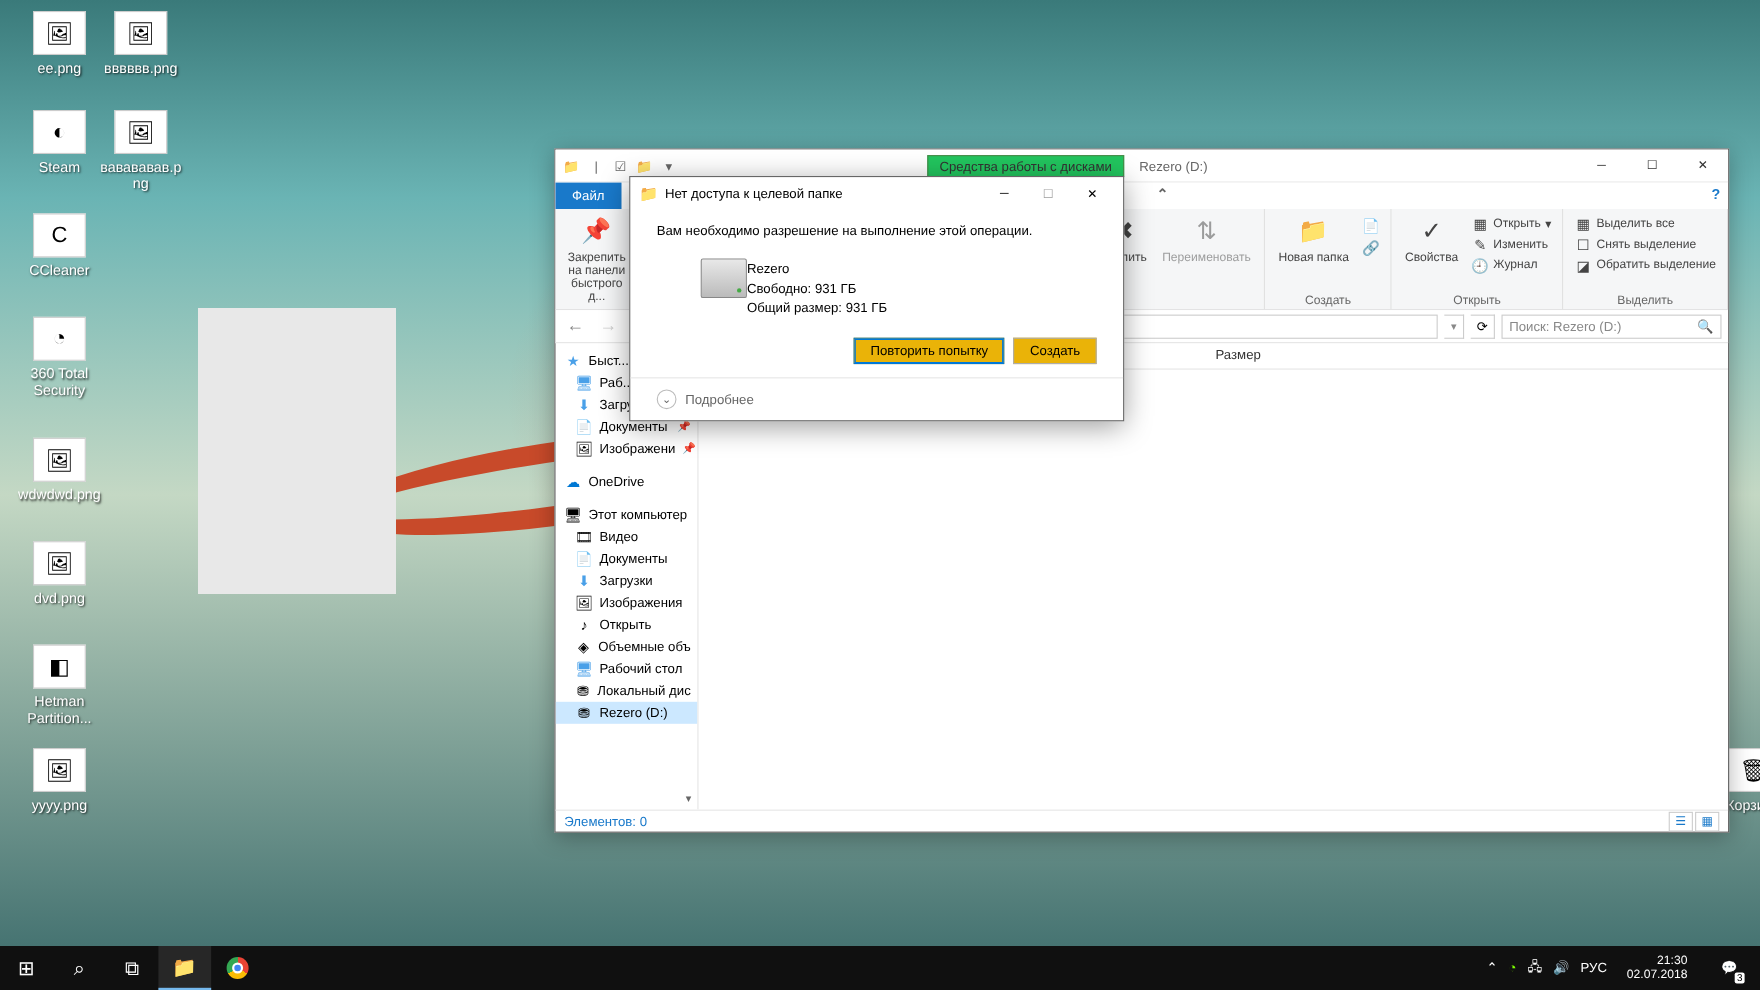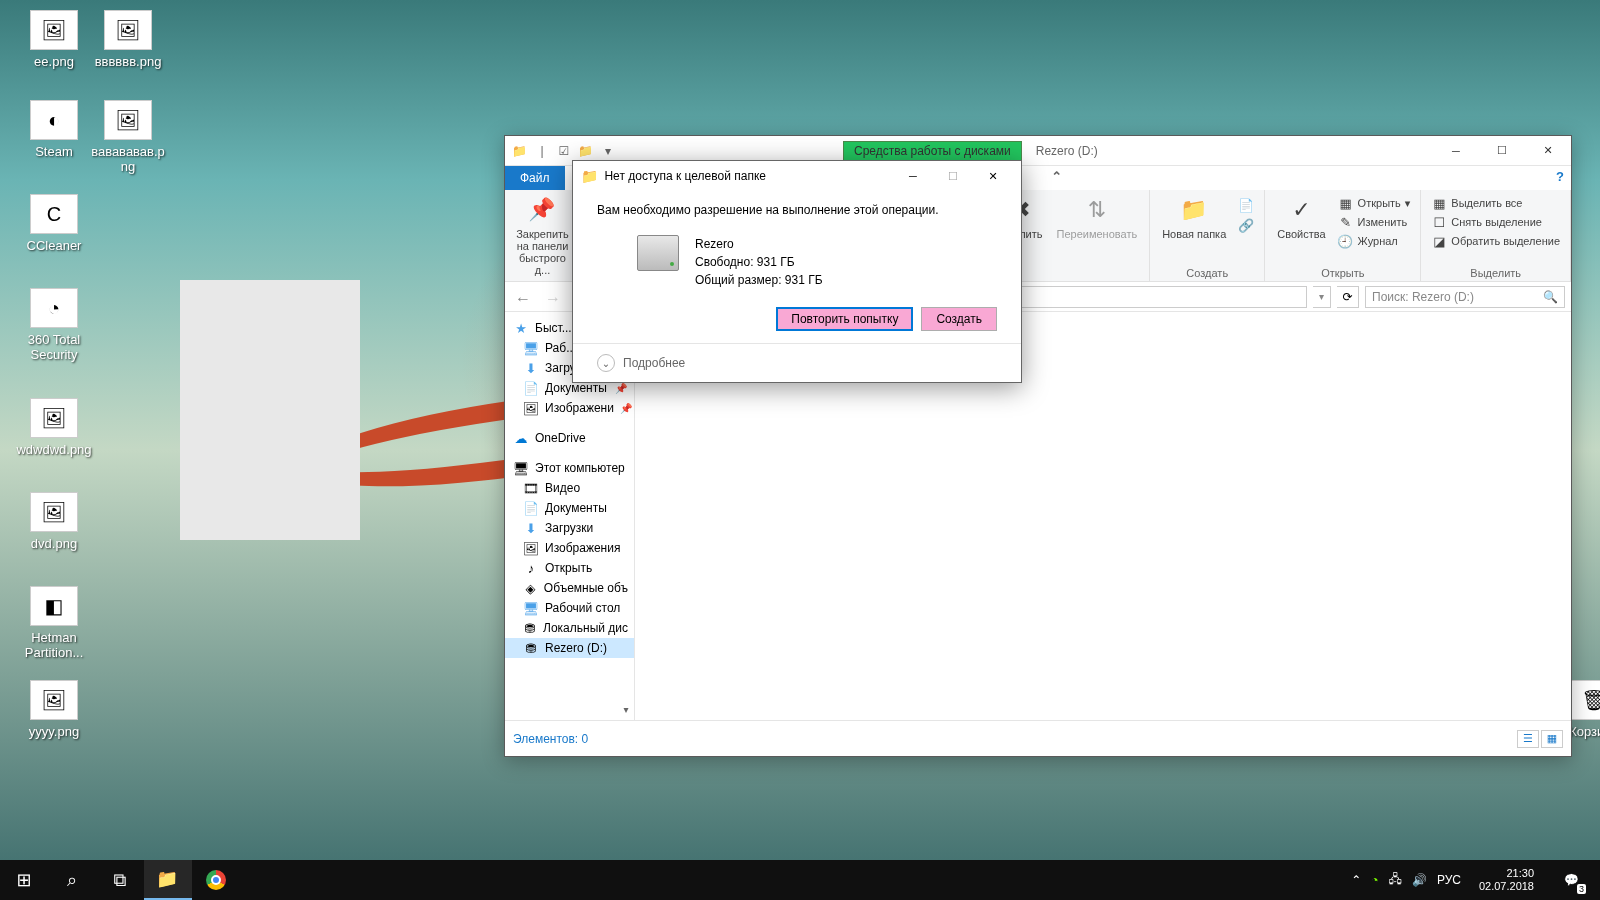--- a/index.html
+++ b/index.html
@@ -41,35 +41,35 @@
 .navpane { width:130px; border-right:1px solid #e5e5e5; padding:6px 0; font-size:12px; overflow:hidden; position:relative; }
 .navitem { display:flex; align-items:center; gap:6px; padding:2px 6px 2px 18px; cursor:pointer; white-space:nowrap; }
 .navitem.selected { background:#cce8ff; }
 .navitem .nic { width:16px; height:16px; display:inline-flex; align-items:center; justify-content:center; font-size:13px; }
 .navitem.top { padding-left:8px; font-weight:normal; }
 .navitem .pin { margin-left:auto; color:#888; font-size:10px; }
 .content { flex:1; display:flex; flex-direction:column; }
 .colheaders { height:24px; border-bottom:1px solid #e5e5e5; display:flex; font-size:12px; color:#333; }
 .colheaders div { padding:3px 10px; border-right:1px solid transparent; cursor:pointer; }
 .emptymsg { padding:14px; font-size:12px; color:#555; }
-.statusbar { height:36px; border-top:1px solid #e5e5e5; display:flex; align-items:center; padding:0 8px; font-size:12px; color:#1979ca; }
+.statusbar { height:20px; border-top:1px solid #e5e5e5; display:flex; align-items:center; padding:0 8px; font-size:12px; color:#1979ca; }
 .viewbtns { margin-left:auto; display:flex; gap:2px; }
 .viewbtns span { width:22px; height:18px; border:1px solid #ccc; display:flex; align-items:center; justify-content:center; font-size:11px; cursor:pointer; }
 .dialog { position:absolute; left:572px; top:160px; width:450px; background:#fff; border:1px solid #666; box-shadow:0 5px 25px rgba(0,0,0,0.4); }
 .dlg-title { height:30px; display:flex; align-items:center; padding:0 8px; font-size:12px; }
 .dlg-title .dic { color:#1979ca; margin-right:6px; font-size:14px; }
 .dlg-title .dcontrols { margin-left:auto; display:flex; }
 .dlg-title .dcontrols div { width:40px; height:30px; display:flex; align-items:center; justify-content:center; font-size:11px; cursor:pointer; }
 .dlg-body { padding:12px 24px; font-size:12px; }
-.dlg-drive { display:flex; gap:16px; margin:18px 0 18px 40px; }
+.dlg-drive { display:flex; gap:0; margin:18px 0 18px 40px; }
 .drive-icon { width:42px; height:36px; background:linear-gradient(#e8e8e8,#bbb); border:1px solid #888; border-radius:2px; position:relative; }
 .drive-icon::after { content:''; position:absolute; bottom:4px; right:4px; width:4px; height:4px; background:#4a4; border-radius:50%; }
 .drive-info { font-size:12px; line-height:1.5; }
 .dlg-buttons { display:flex; gap:8px; justify-content:flex-end; margin-top:8px; }
-.dlg-buttons button { padding:4px 14px; font-size:12px; background:#f9a8d4; border:1px solid #adadad; cursor:pointer; }
+.dlg-buttons button { padding:4px 14px; font-size:12px; background:#eab308; border:1px solid #adadad; cursor:pointer; }
 .dlg-buttons button.default { border:1px solid #0078d7; box-shadow:inset 0 0 0 1px #0078d7; }
 .dlg-more { border-top:1px solid #e5e5e5; padding:10px 24px; font-size:12px; color:#666; display:flex; align-items:center; gap:8px; cursor:pointer; }
 .dlg-more .chev { width:18px; height:18px; border:1px solid #bbb; border-radius:50%; display:inline-flex; align-items:center; justify-content:center; font-size:10px; }
 .taskbar { position:absolute; left:0; bottom:0; width:100%; height:40px; background:#101010; display:flex; align-items:center; }
 .taskbar .tbtn { width:48px; height:40px; display:flex; align-items:center; justify-content:center; color:#fff; font-size:18px; cursor:pointer; }
 .taskbar .tbtn.active { background:#272727; border-bottom:2px solid #76b9ed; }
 .taskbar .tray { margin-left:auto; display:flex; align-items:center; color:#fff; font-size:12px; gap:10px; padding:0 8px; }
 .taskbar .clock { text-align:right; font-size:11px; line-height:1.2; padding:0 8px; }
 .taskbar .notif { width:40px; height:40px; display:flex; align-items:center; justify-content:center; position:relative; }
 .taskbar .notif .badge { position:absolute; bottom:6px; right:6px; background:#fff; color:#000; font-size:9px; border-radius:2px; padding:0 2px; }
@@ -312,20 +312,25 @@
           <span class="nic">⛃</span>
           <span>Локальный дис</span>
         </div>
       <div class="navitem selected">
           <span class="nic">⛃</span>
           <span>Rezero (D:)</span>
         </div>
       <div style="position:absolute;bottom:0;right:0;width:16px;height:16px;font-size:10px;color:#666;text-align:center;">▾</div>
     </div>
     <div class="content">
+      <div class="colheaders">
+        <div style="width:350px;text-align:right;">я</div>
+        <div style="width:110px;">Тип</div>
+        <div style="width:110px;">Размер</div>
+      </div>
     </div>
   </div>
   <div class="statusbar">
     <span>Элементов: 0</span>
     <div class="viewbtns">
       <span>☰</span>
       <span>▦</span>
     </div>
   </div>
 </div>

